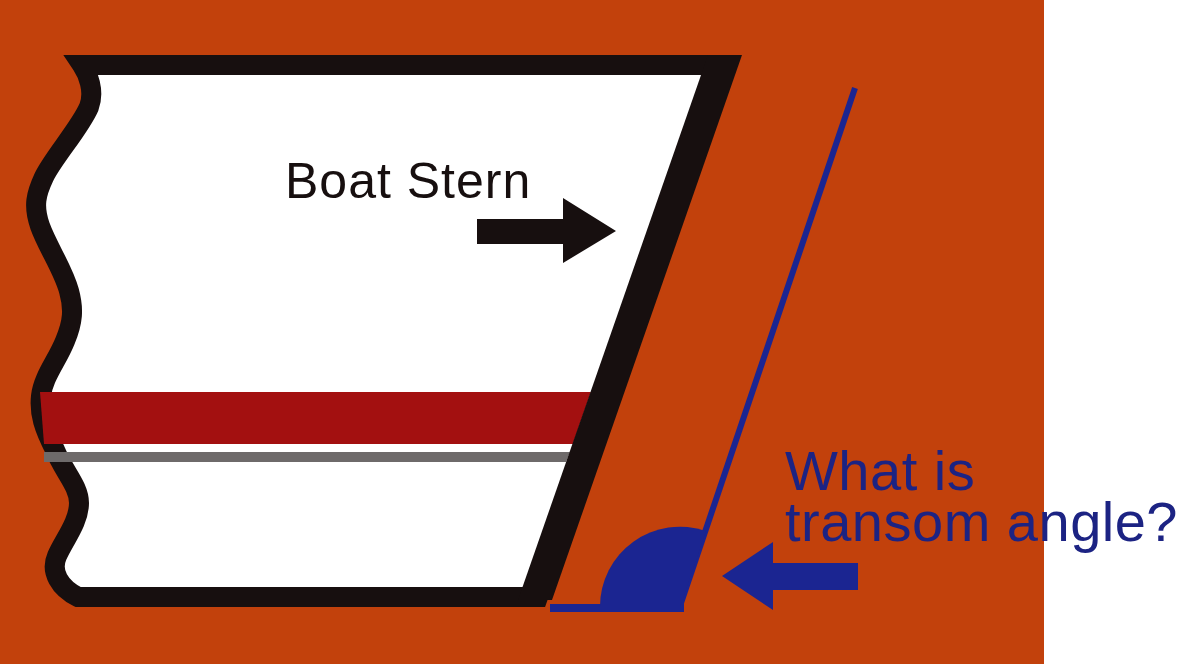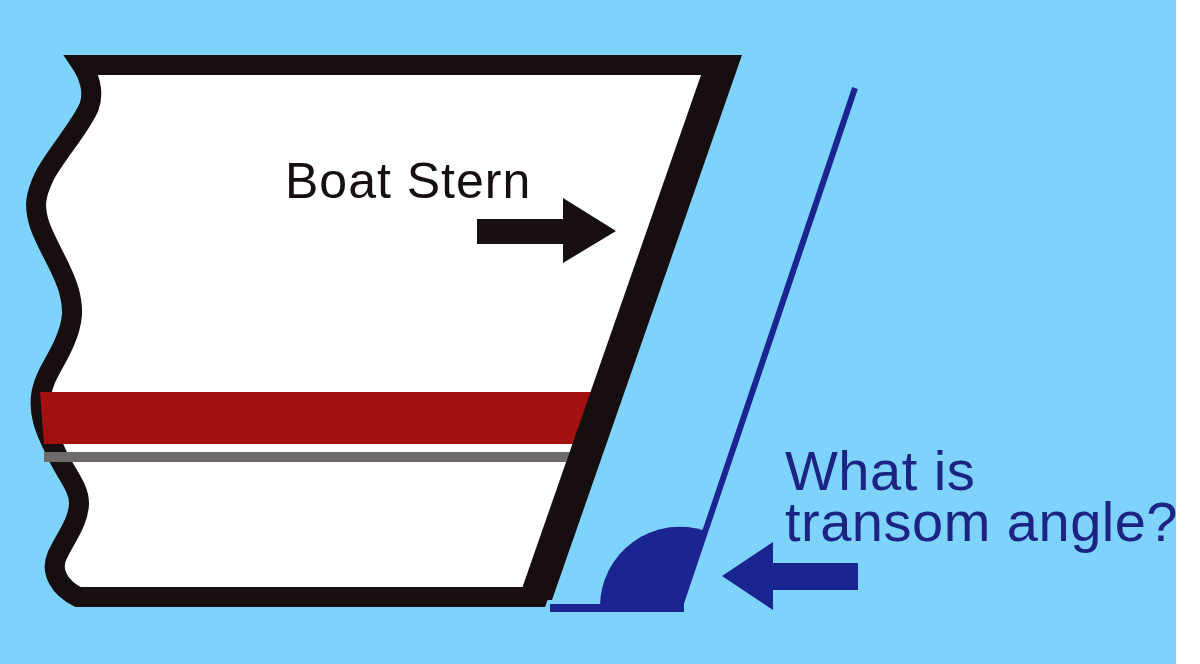--- a/index.html
+++ b/index.html
@@ -6,23 +6,23 @@
     margin: 0;
     padding: 0;
     background: #ffffff;
     width: 1200px;
     height: 664px;
     overflow: hidden;
     font-family: "Liberation Sans", sans-serif;
   }
   .stage {
     position: relative;
-    width: 1176px;
+    width: 1044px;
     height: 664px;
-    background: #7dd3fc;
+    background: #c2410c;
   }
   svg { display: block; }
   text {
     font-family: "Liberation Sans", sans-serif;
   }
   .label-black {
     font-size: 50px;
     letter-spacing: 1px;
   }
   .label-blue {

